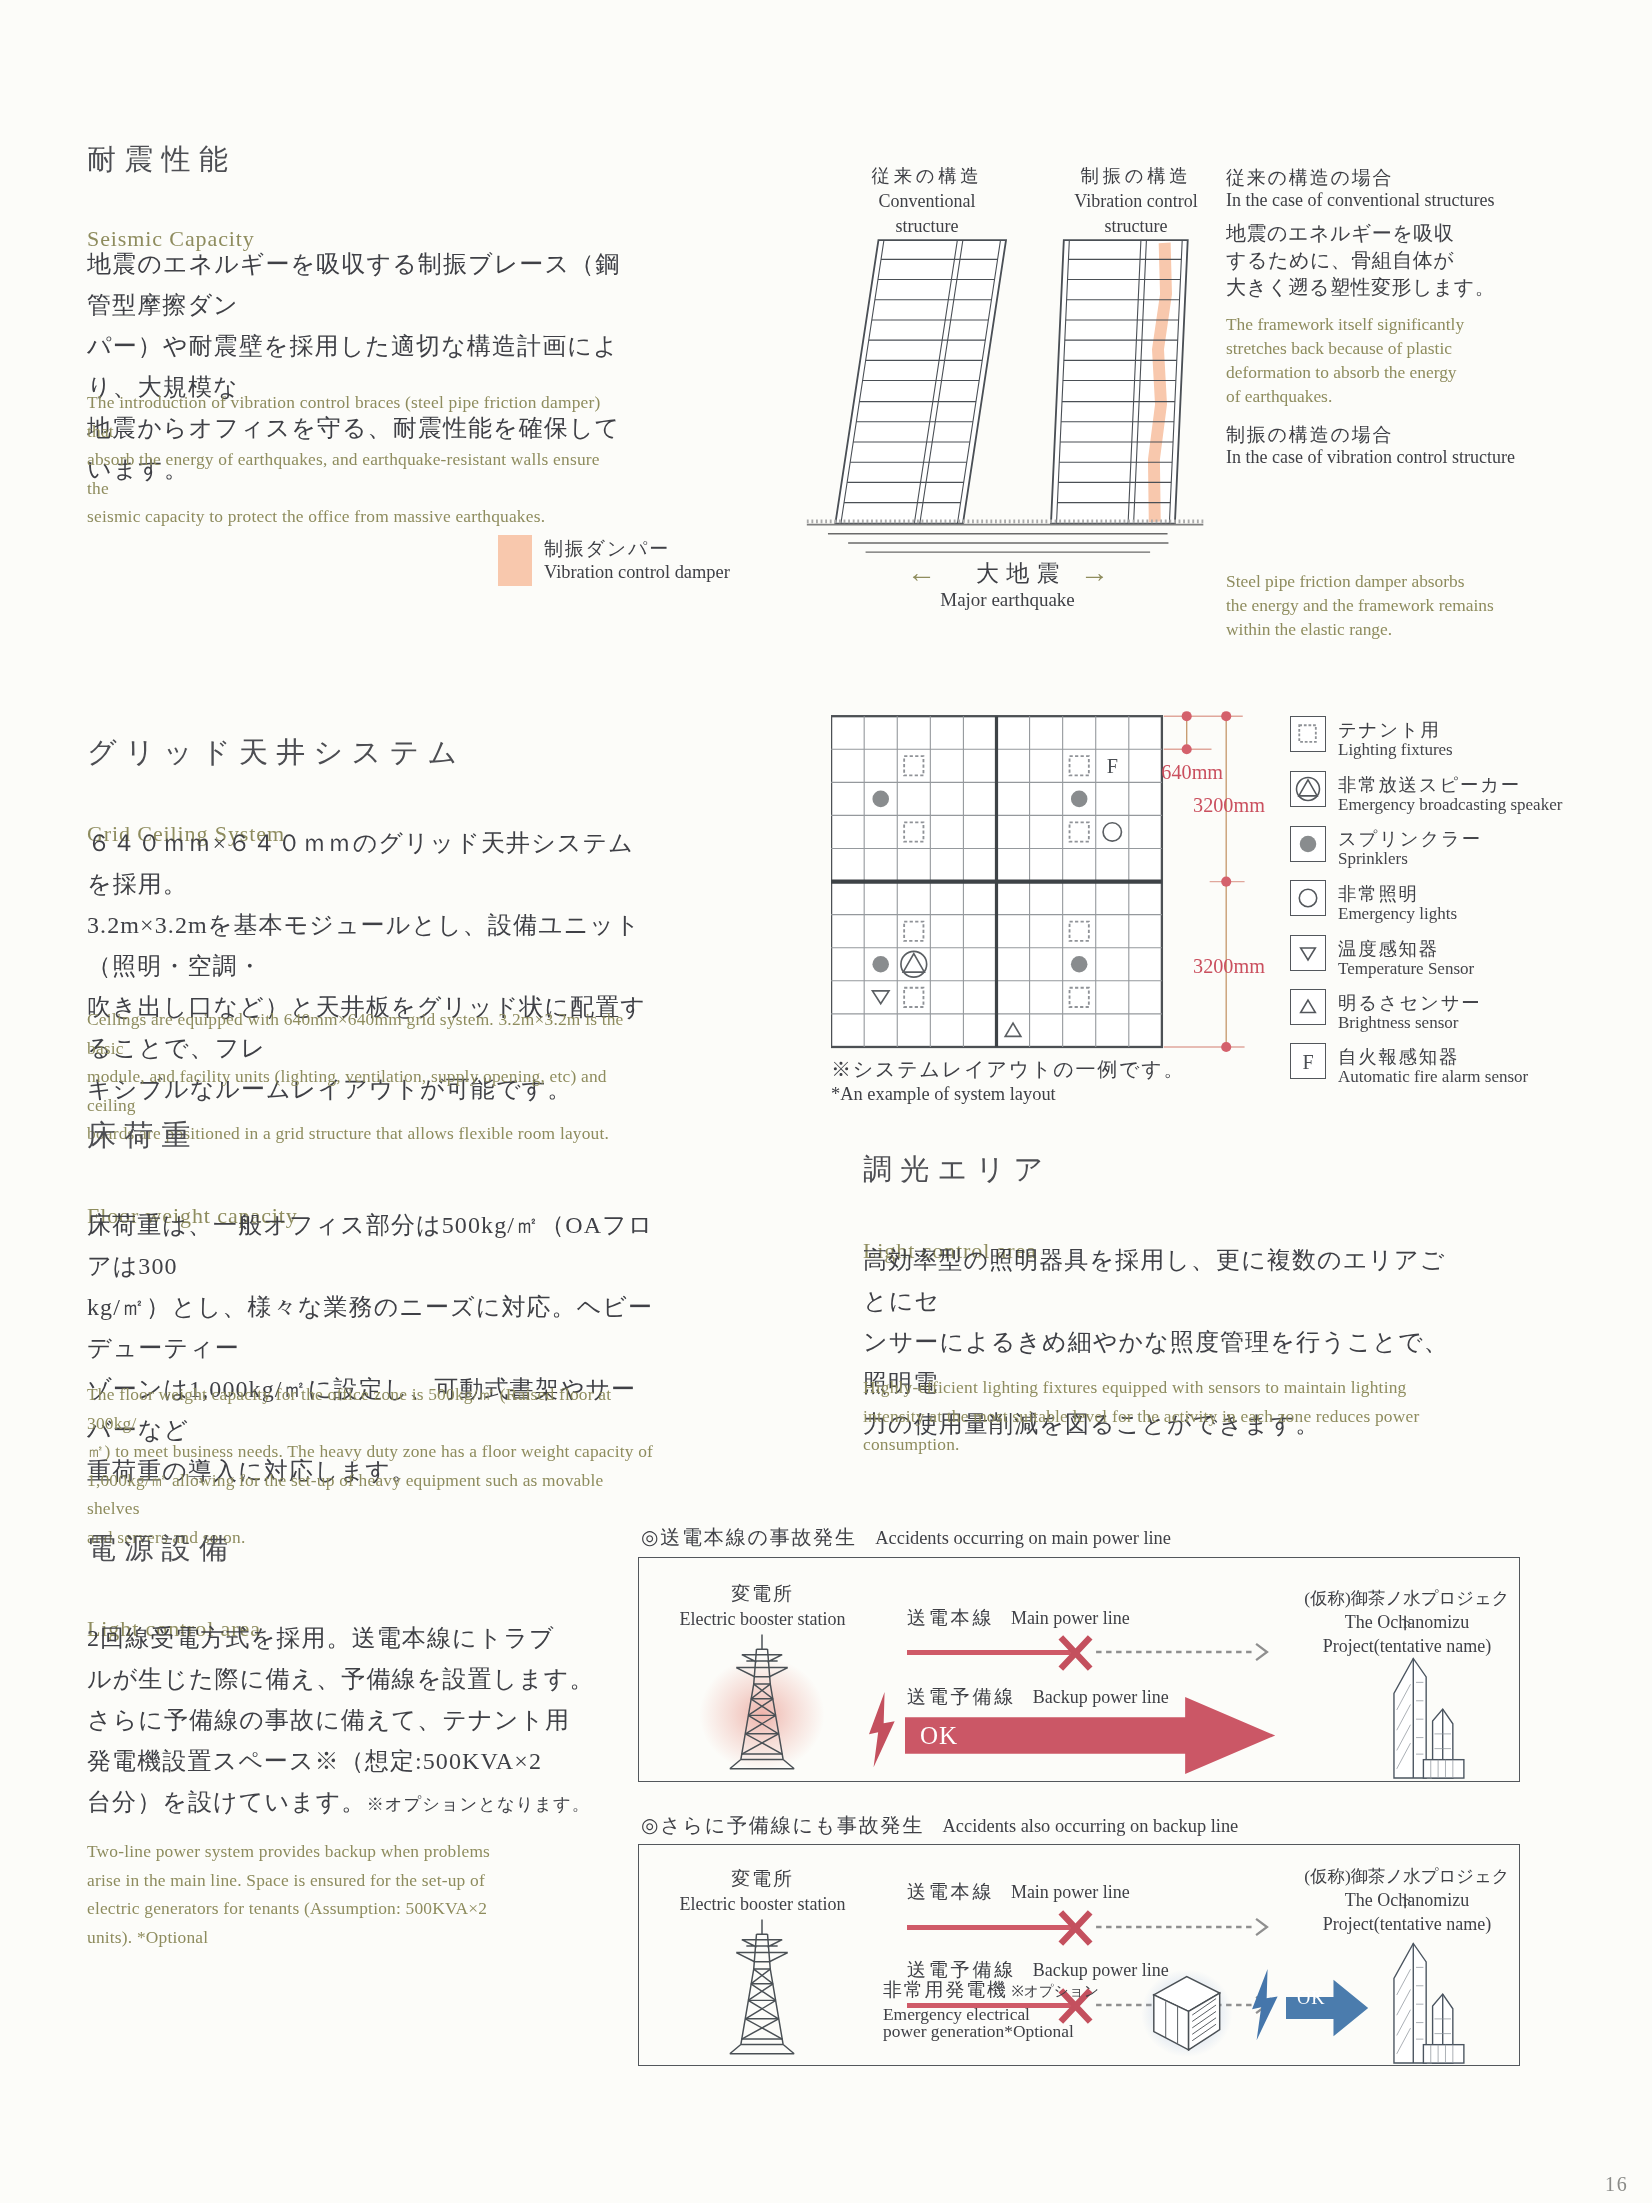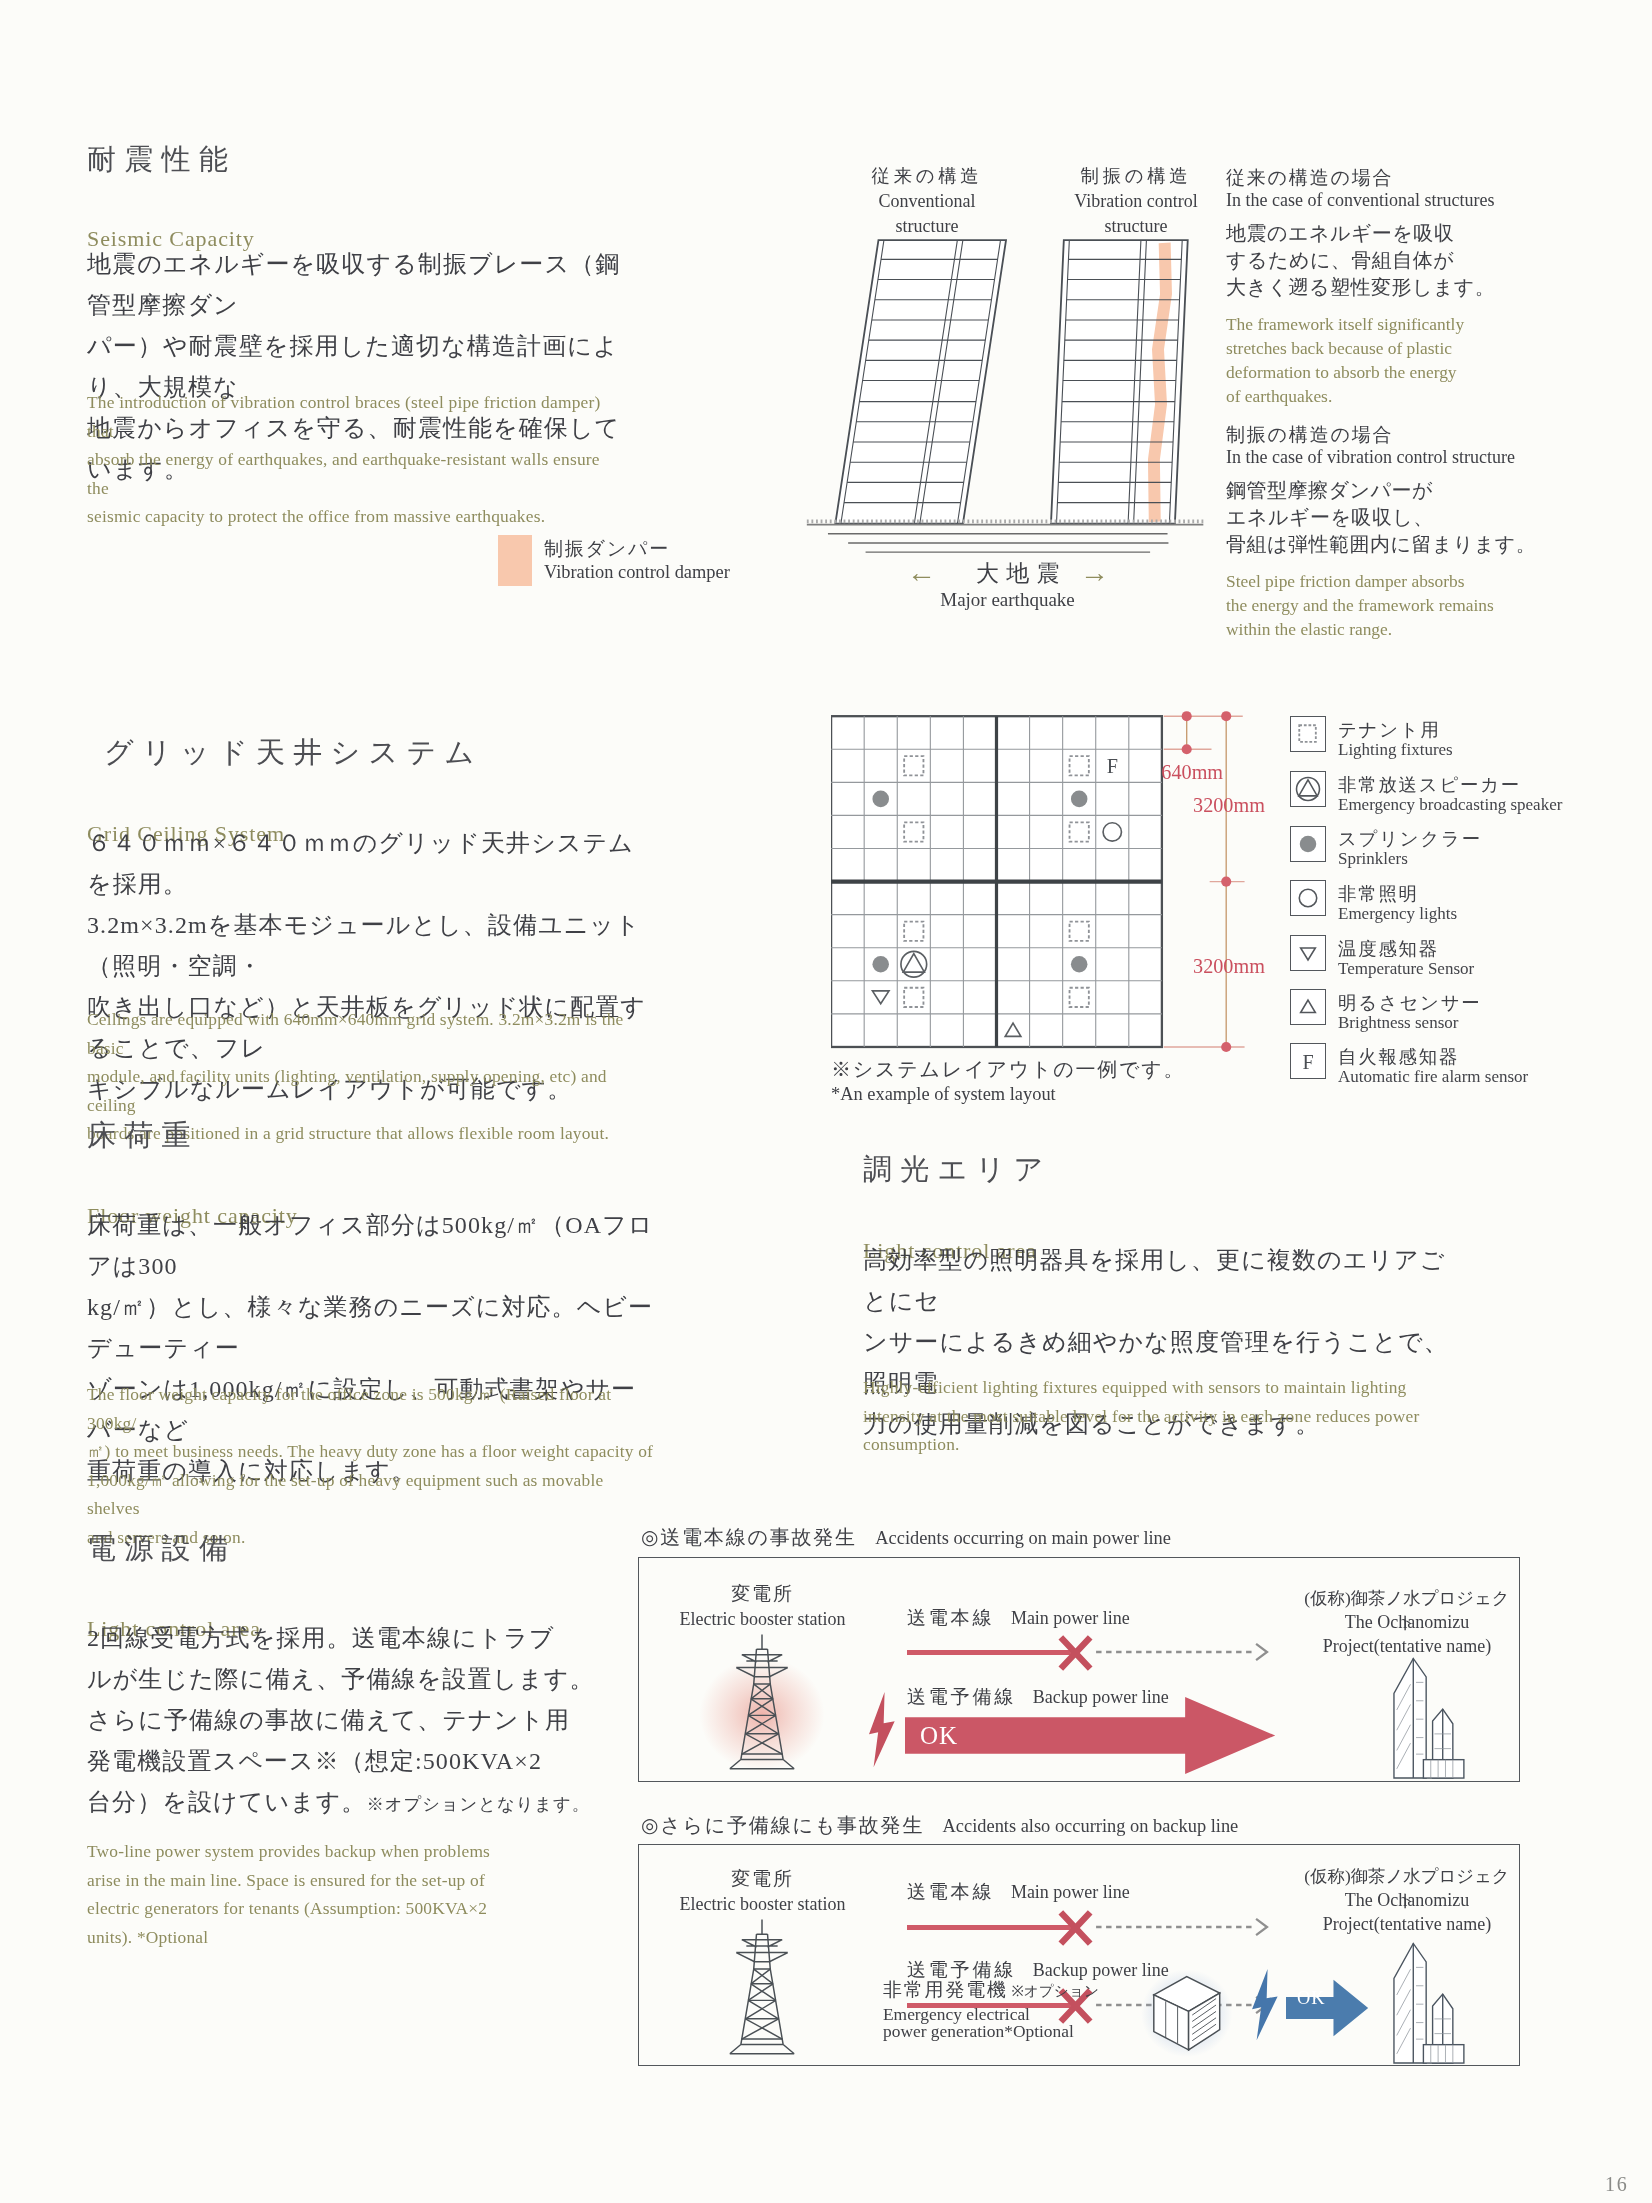--- a/index.html
+++ b/index.html
@@ -132,28 +132,25 @@
   <div class="abs hd2e" style="left:1226px;top:190px;">In the case of conventional structures</div>
   <div class="abs ren" style="left:1226px;top:312px;">The framework itself significantly
 stretches back because of plastic
 deformation to absorb the energy
 of earthquakes.</div>
   <div class="abs rjp" style="left:1226px;top:220px;">地震のエネルギーを吸収
 するために、骨組自体が
 大きく遡る塑性変形します。</div>
   <div class="abs hd2" style="left:1226px;top:422px;">制振の構造の場合</div>
   <div class="abs hd2e" style="left:1226px;top:447px;">In the case of vibration control structure</div>
-  <div class="abs rjp" style="left:1226px;top:477px;">鋼管型摩擦ダンパーが
-エネルギーを吸収し、
-骨組は弾性範囲内に留まります。</div>
   <div class="abs ren" style="left:1226px;top:569px;">Steel pipe friction damper absorbs
 the energy and the framework remains
 within the elastic range.</div>
 
-  <div class="abs ttl" style="left:87px;top:733px;margin-left:17px;">グリッド天井システム</div>
+  <div class="abs ttl" style="left:87px;top:733px;">グリッド天井システム</div>
   <div class="abs sub" style="left:87px;top:777px;">Grid Ceiling System</div>
   <div class="abs bjp" style="left:87px;top:823px;width:569px;">６４０ｍｍ×６４０ｍｍのグリッド天井システムを採用。
 3.2m×3.2mを基本モジュールとし、設備ユニット（照明・空調・
 吹き出し口など）と天井板をグリッド状に配置することで、フレ
 キシブルなルームレイアウトが可能です。</div>
   <div class="abs ben" style="left:87px;top:1005px;width:569px;">Ceilings are equipped with 640mm×640mm grid system. 3.2m×3.2m is the basic
 module, and facility units (lighting, ventilation, supply opening, etc) and ceiling
 boards are positioned in a grid structure that allows flexible room layout.</div>
 
   <svg class="abs" style="left:831px;top:707px;" width="478" height="351" viewBox="0 0 520 382">

